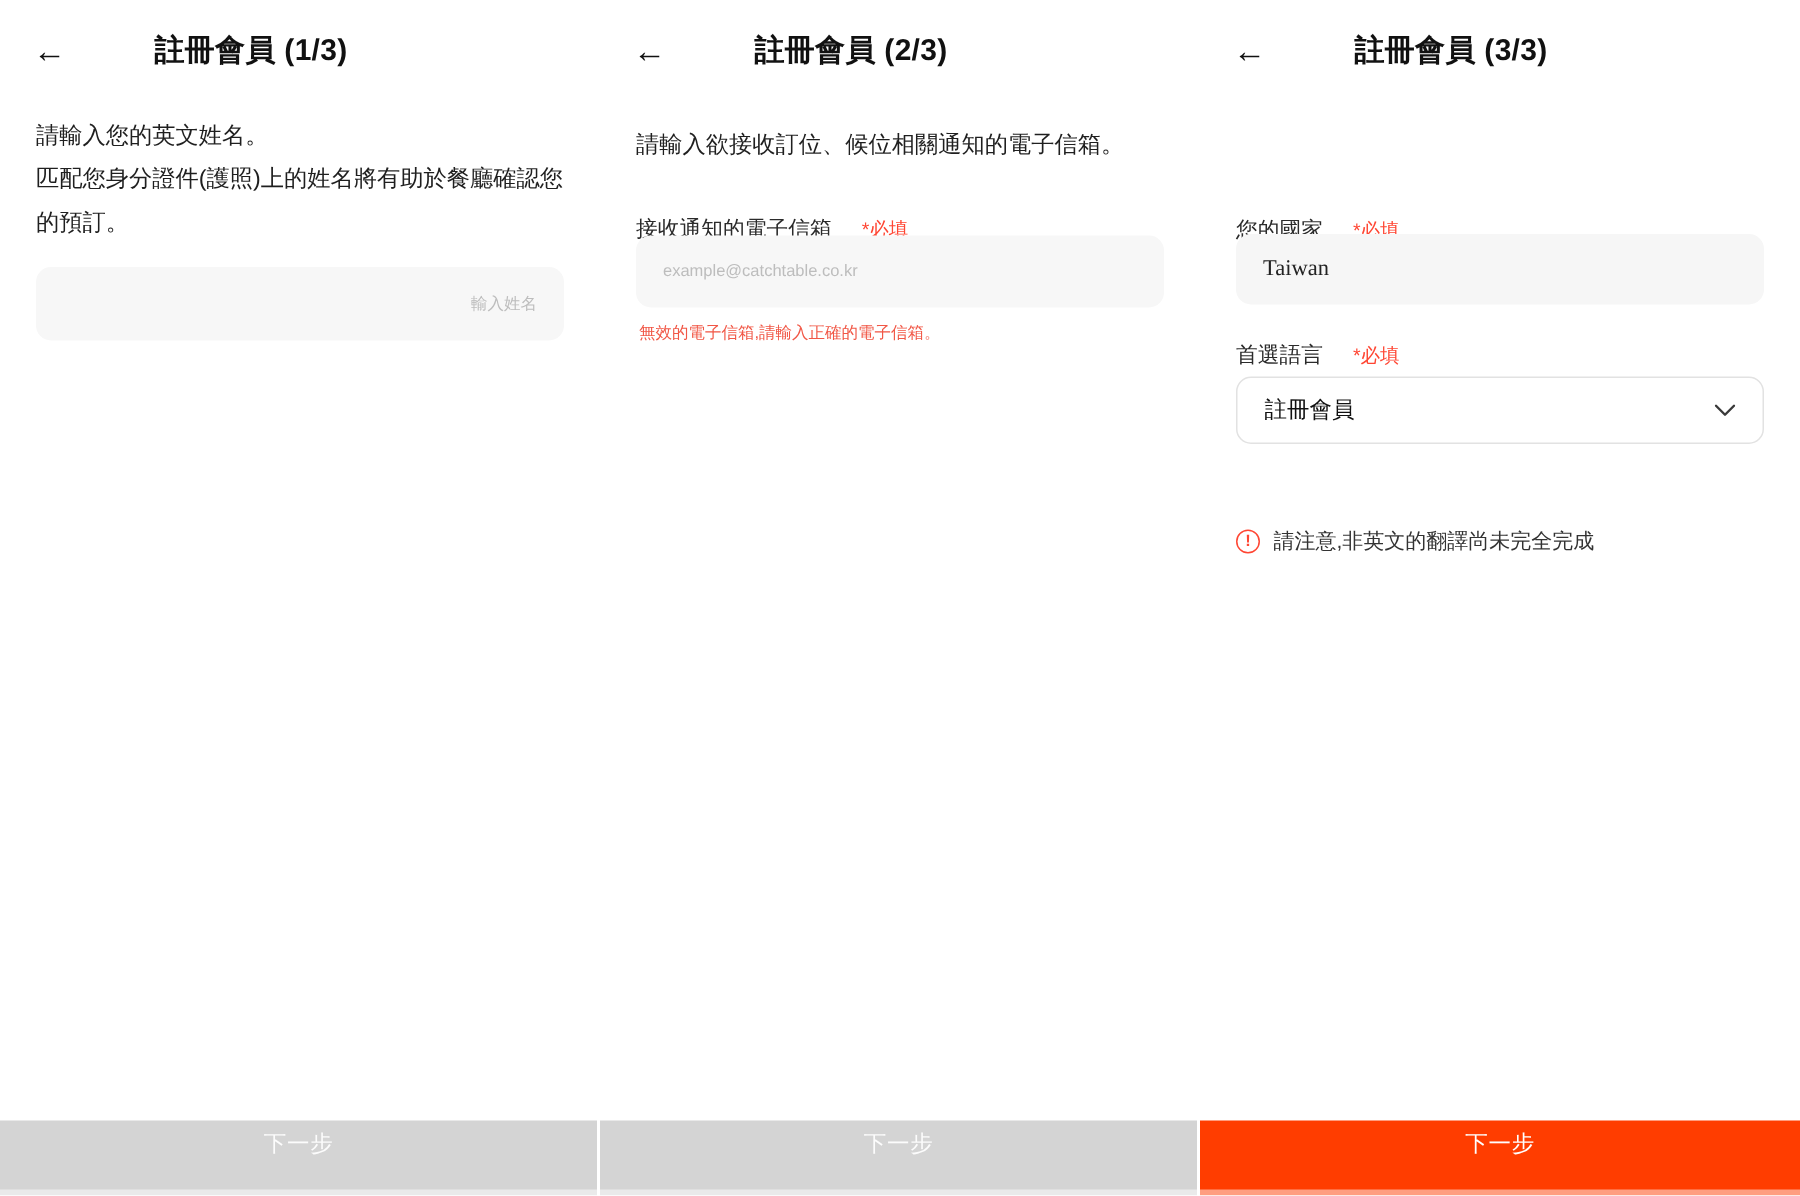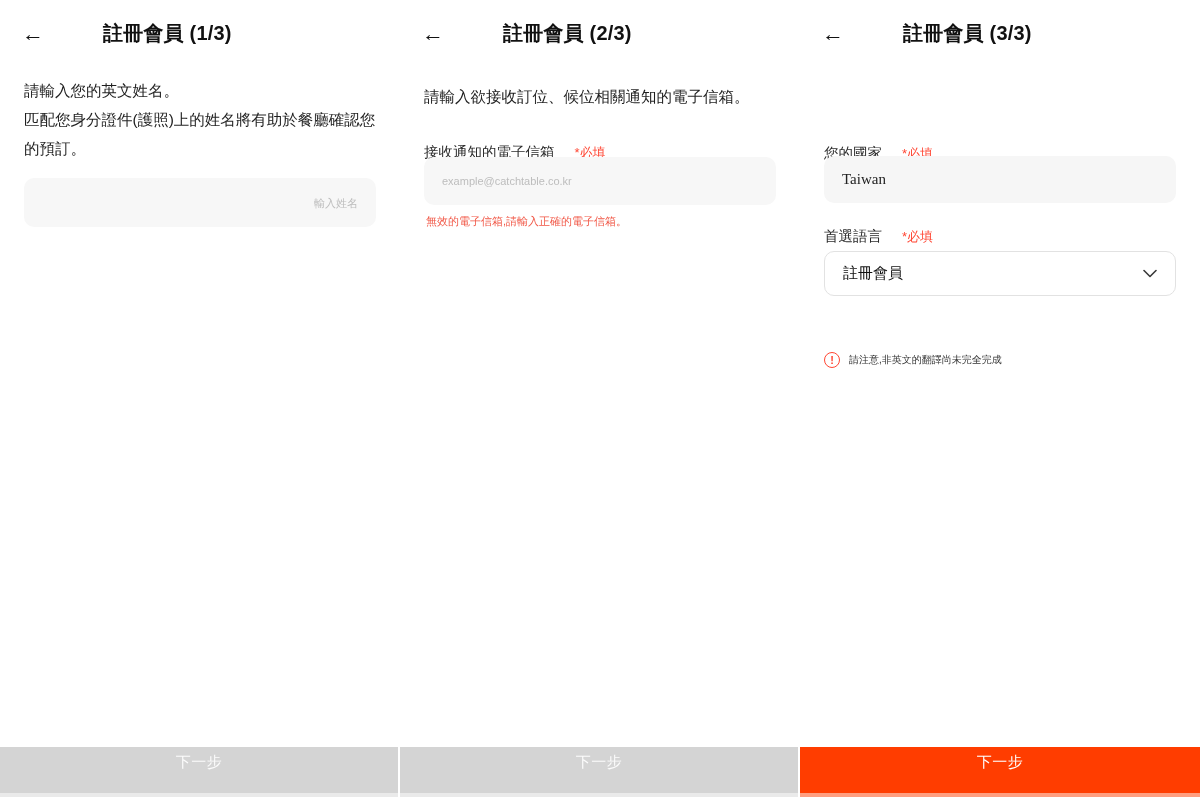--- a/index.html
+++ b/index.html
@@ -65,21 +65,21 @@
   .notice-row {
     position: absolute; left: 24px; right: 24px;
     display: flex; align-items: center; gap: 9px;
   }
   .warn-icon {
     flex: 0 0 auto; width: 16px; height: 16px; border-radius: 50%;
     border: 1.4px solid #ff4633; color: #ff4633;
     font-size: 11px; font-weight: 700; line-height: 13px;
     display: flex; align-items: center; justify-content: center;
   }
-  .notice-text { font-size: 10px; color: #333; }
+  .notice-text { font-size: 14px; color: #333; }
   .next-button {
     position: absolute; bottom: 0; left: 0; height: 50px;
     border: none; outline: none;
     display: flex; align-items: center; justify-content: center;
     font-family: "Liberation Sans", "DejaVu Sans", sans-serif;
     font-size: 15px; letter-spacing: 0.5px; cursor: pointer;
     padding-bottom: 20px;
   }
   .next-button.disabled {
     width: calc(100% - 2px);

